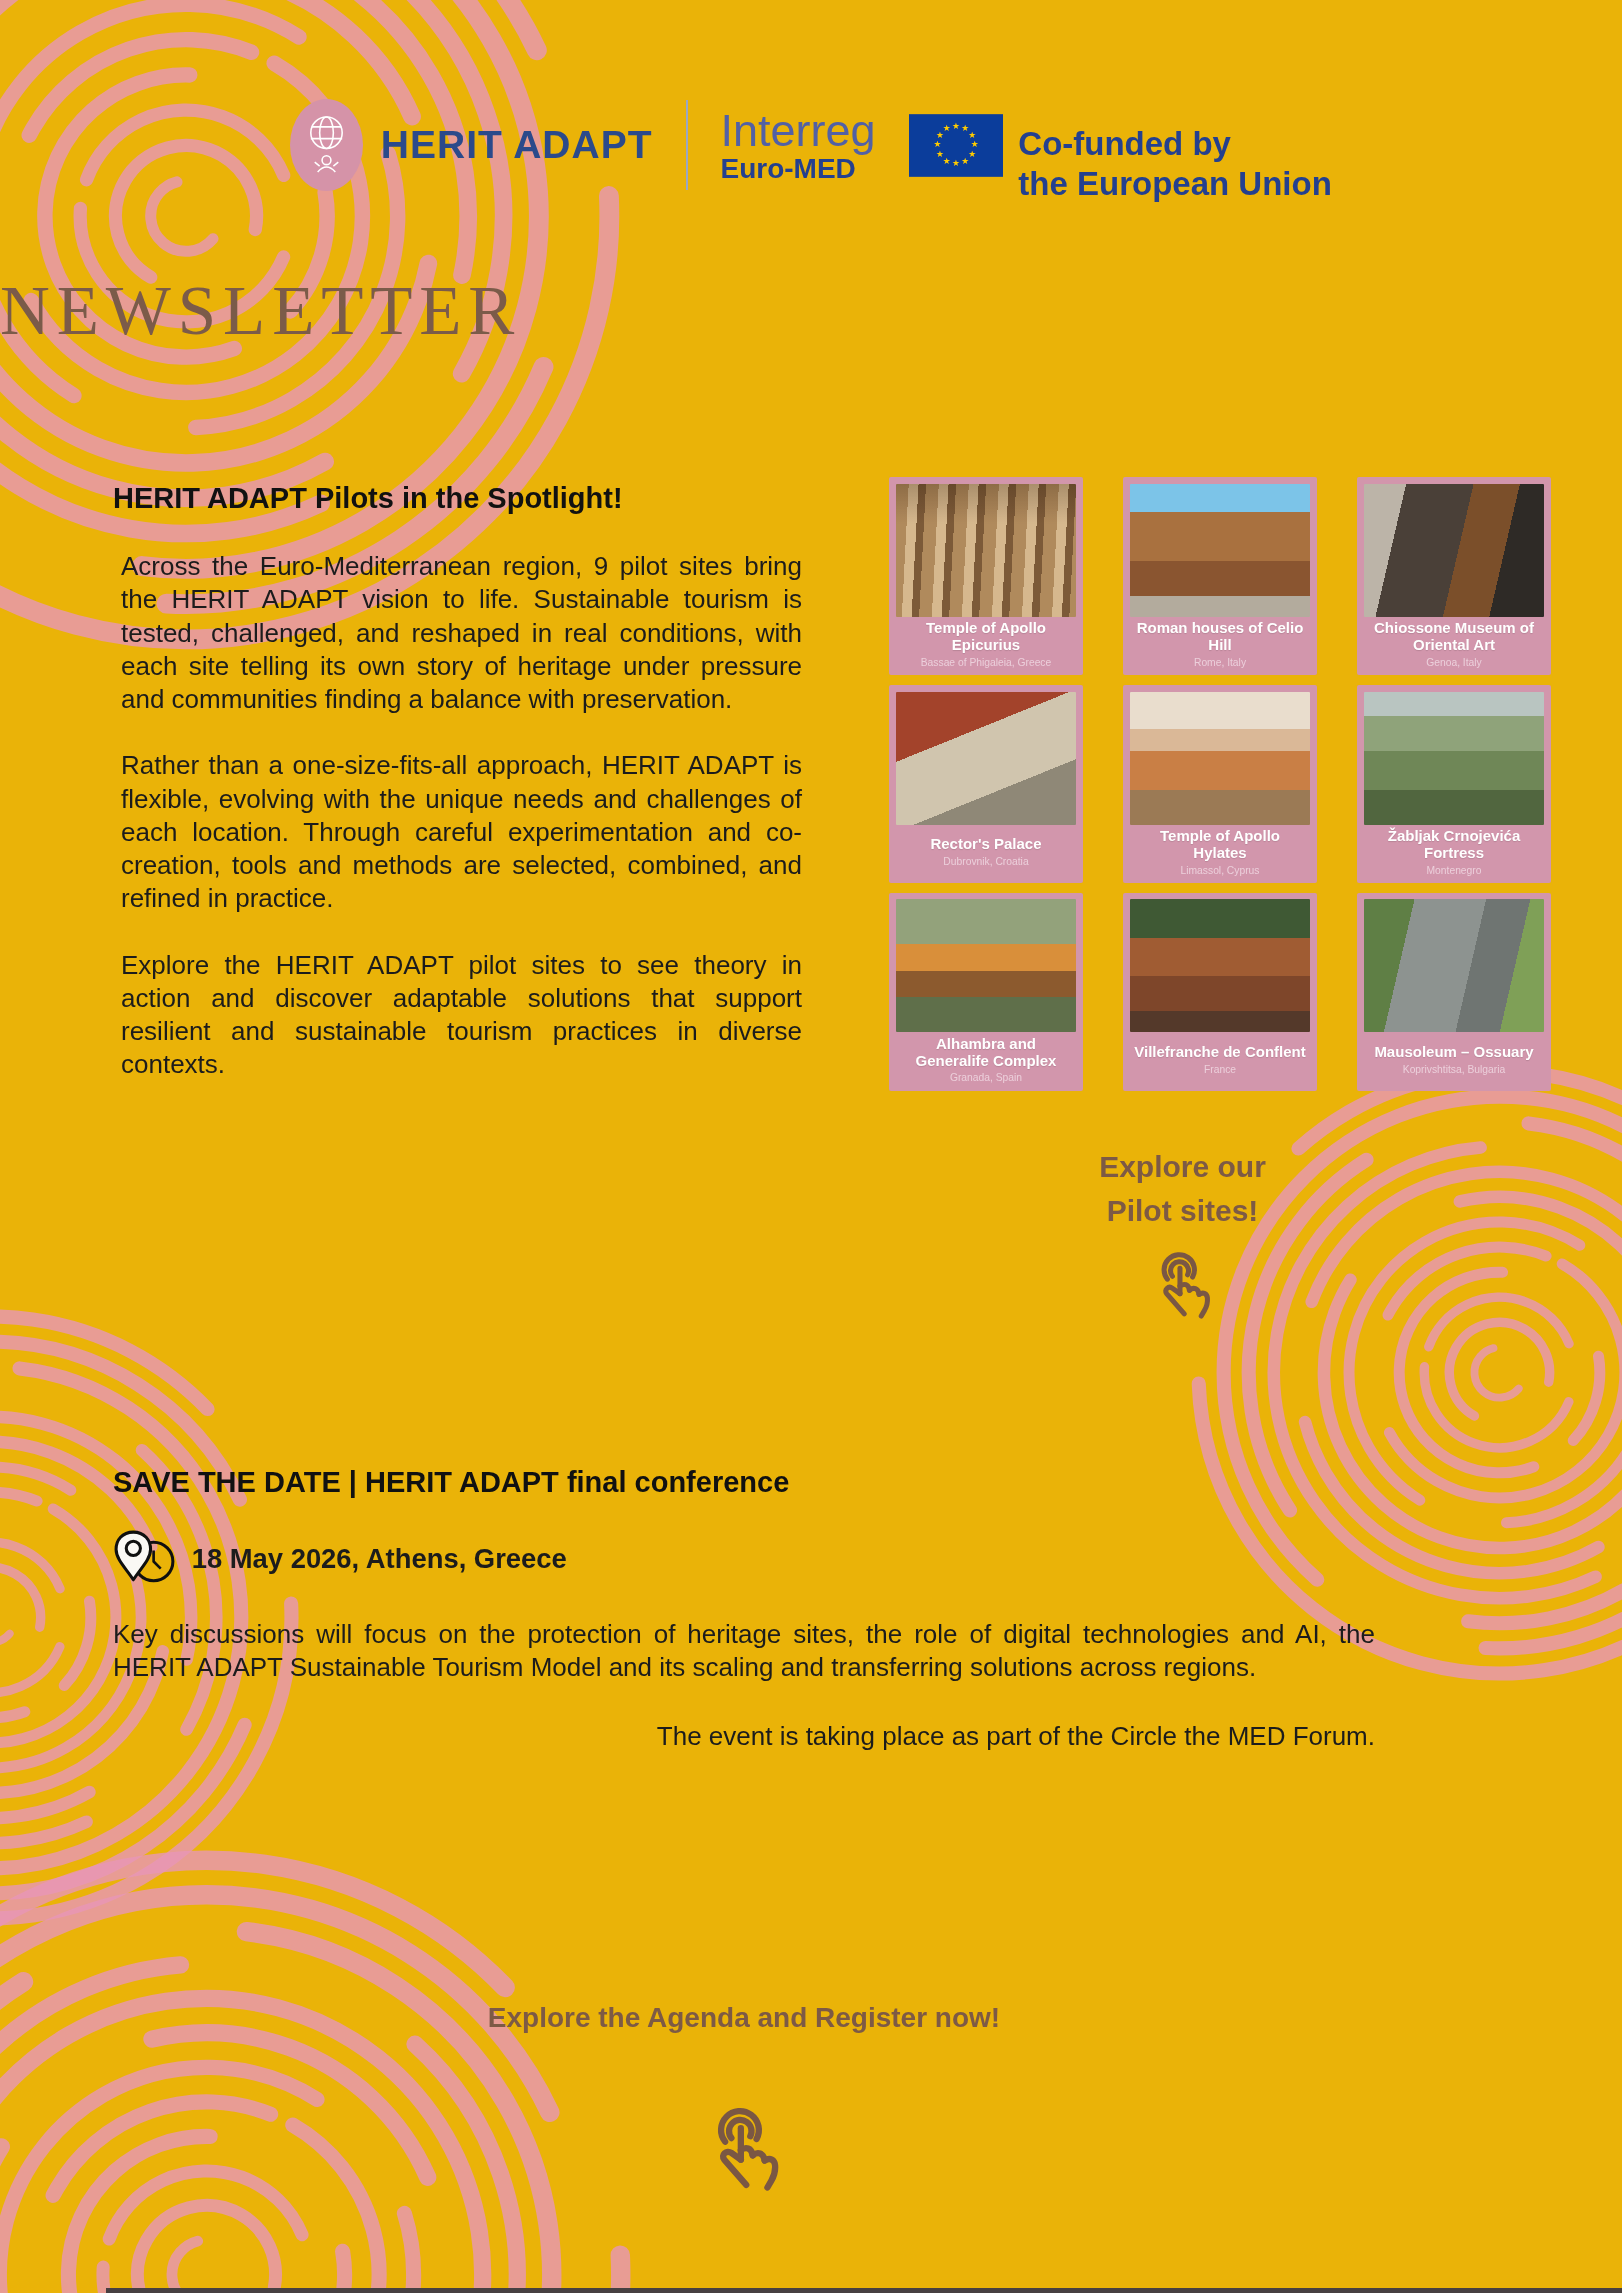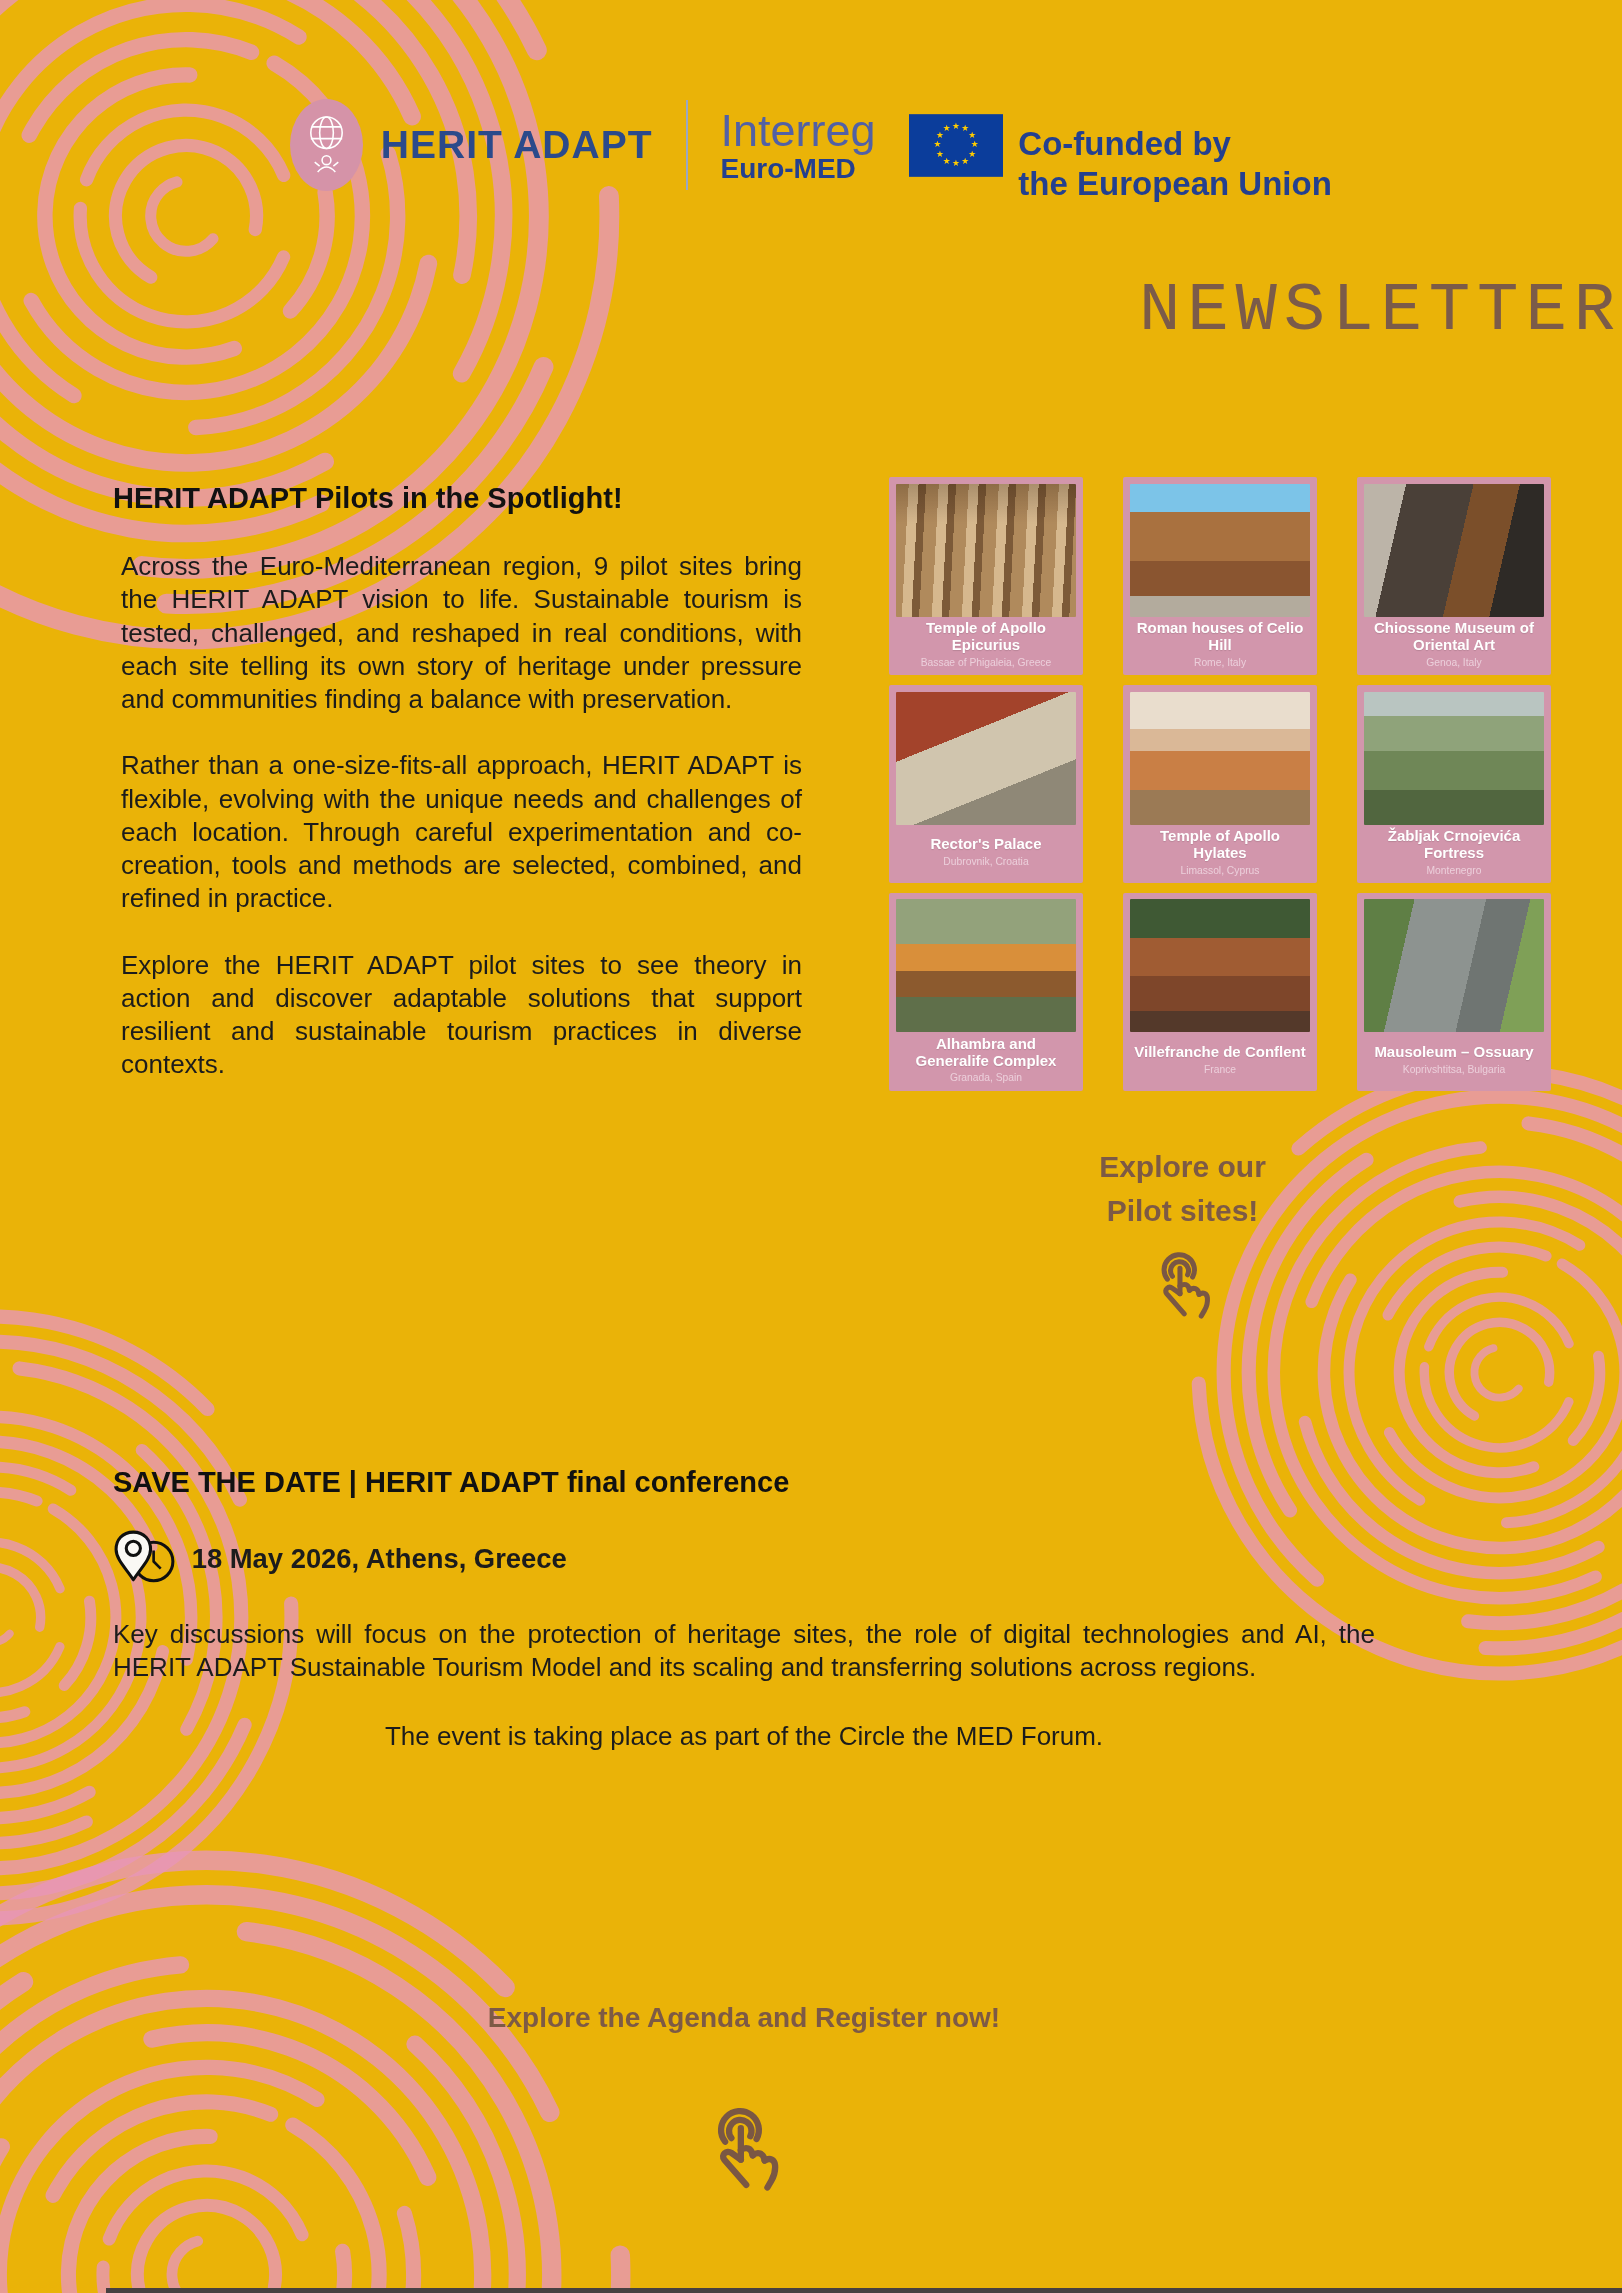--- a/index.html
+++ b/index.html
@@ -19,22 +19,22 @@
   .herit-ellipse{width:73px;height:92px;background:#d593a8;border-radius:50%;display:flex;align-items:center;justify-content:center;}
   .herit-name{font-size:39px;font-weight:bold;color:#2b4a8b;letter-spacing:1px;}
   .logo-divider{width:2px;height:90px;background:#9aa7c4;}
   .interreg{display:flex;flex-direction:column;line-height:1;}
   .interreg-top{font-size:45px;font-weight:normal;color:#5261a5;letter-spacing:0;}
   .interreg-bottom{font-size:28px;font-weight:bold;color:#24408f;margin-top:2px;}
   .eu-block{display:flex;align-items:center;gap:15.7px;}
   .eu-text{font-size:33px;font-weight:bold;color:#24408f;line-height:1.22;margin-top:38px;}
 
   
-  .newsletter-title{position:absolute;left:0;top:272px;width:100%;text-align:right;
-    font-family:Liberation Mono, monospace;font-size:69px;color:#7b5b49;letter-spacing:6.9px;font-weight:400;}
+  .newsletter-title{position:absolute;left:0;top:272px;width:100%;text-align:left;
+    font-family:Liberation Serif, serif;font-size:69px;color:#7b5b49;letter-spacing:6.9px;font-weight:400;}
 
   
   .spotlight{position:absolute;left:113px;top:482px;width:689px;color:#1c1c1c;}
   .spotlight h2{font-size:29px;margin:0 0 35px 0;color:#111;}
   .spotlight p{font-size:26px;line-height:1.28;text-align:justify;margin:0 0 33px 8px;}
 
   
   .grid{position:absolute;left:889px;top:477px;width:663px;display:grid;
     grid-template-columns:repeat(3,194px);column-gap:40px;row-gap:9.8px;}
   .card{height:198px;background:#d296ac;border-radius:2px;padding:6.9px 6.9px 3.9px 6.9px;box-sizing:border-box;
@@ -57,21 +57,21 @@
   .explore-cta{position:absolute;left:851px;top:1145px;width:663px;text-align:center;color:#7d5a45;}
   .explore-cta .cta-text{font-size:30px;font-weight:bold;line-height:1.45;cursor:pointer;}
   .tap-icon{display:inline-block;margin-top:13.7px;cursor:pointer;}
 
   
   .std{position:absolute;left:113px;top:1466px;width:1262px;color:#1c1c1c;}
   .std h2{font-size:29px;margin:0 0 29px 0;color:#111;}
   .date-row{display:flex;align-items:center;gap:13.7px;margin:0 0 29px 0;}
   .date-text{font-size:27.4px;font-weight:bold;}
   .std p{font-size:26px;line-height:1.28;text-align:justify;margin:0 0 35px 0;}
-  .std p.last{text-align:center;margin-bottom:4px;}
+  .std p.last{text-align:right;margin-bottom:4px;}
   .agenda-cta{position:absolute;left:113px;top:2002px;width:1262px;text-align:center;}
   .agenda-cta .cta-text{font-size:28px;font-weight:bold;color:#7d5a45;cursor:pointer;}
   .bottom-tap{position:absolute;left:113px;top:2086px;width:1262px;text-align:center;}
   .bottom-bar{position:absolute;left:106px;bottom:0;right:0;height:5.9px;background:#474041;}
 </style>
 </head>
 <body>
 
 <div class="page">
 

